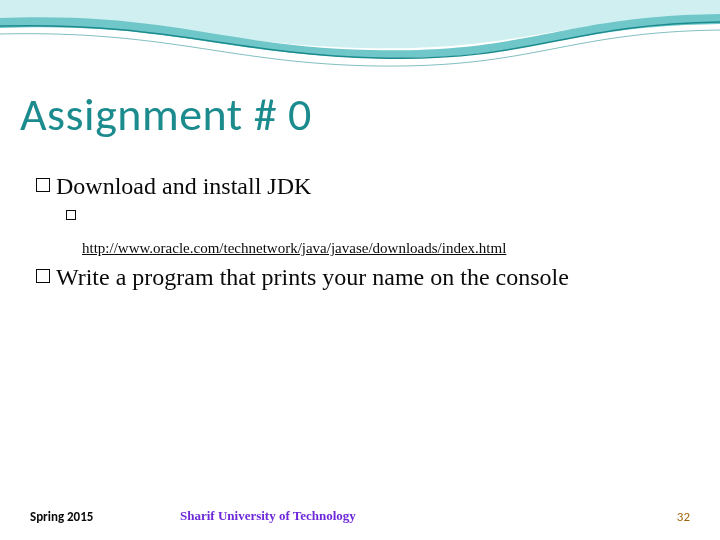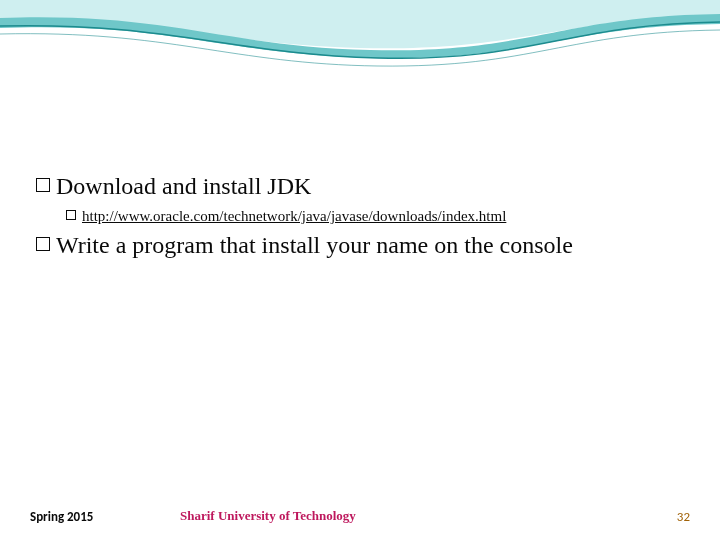--- a/index.html
+++ b/index.html
@@ -65,41 +65,42 @@
     flex: 0 0 auto;
   }
   .sq.small {
     width: 10px; height: 10px;
     margin-top: 4px;
     border-width: 1.4px;
   }
   .link-text {
     color: #0a0a0a;
     text-decoration: underline;
+    margin-top: 32px;
   }
   .footer {
     position: absolute;
     bottom: 16px;
     left: 0; right: 0;
     padding: 0 30px;
     display: flex;
     justify-content: space-between;
     align-items: baseline;
     font-family: Calibri, Arial, sans-serif;
     margin-top: 43px;
   }
   .footer-left {
     font-weight: 700;
     font-size: 13px;
     color: #0a0a0a;
   }
   .footer-center {
     font-weight: 700;
     font-size: 13px;
-    color: #be185d;
+    color: #6d28d9;
     position: absolute;
     left: 180px;
     bottom: 16px;
   }
   .footer-right {
     font-size: 13px;
     color: #a16207;
   }
 </style>
 </head>
@@ -109,33 +110,34 @@
 
   <div class="wave-band">
     <svg viewBox="0 0 720 70" preserveAspectRatio="none">
       <path d="M0,0 L720,0 L720,16 C560,18 520,52 360,48 C210,44 160,14 0,20 Z" fill="#cfeff0"></path>
       <path d="M0,18 C170,12 220,46 370,50 C530,54 560,16 720,14 L720,24 C560,26 530,62 370,58 C220,54 170,22 0,28 Z" fill="#6fc7c9"></path>
       <path d="M0,26 C170,22 230,54 378,58 C534,62 566,24 720,22" fill="none" stroke="#1c8b8e" stroke-width="1.5"></path>
       <path d="M0,34 C170,30 230,64 378,66 C534,68 566,32 720,30" fill="none" stroke="#1c8b8e" stroke-width="0.8" opacity="0.7"></path>
     </svg>
   </div>
 
+  <h1 class="title">Assignment # 0</h1>
 
   <div class="body-area">
     <div class="bullet-l1">
       <span class="sq"></span>
       <span>Download and install JDK</span>
     </div>
     <div class="bullet-l2">
       <span class="sq small"></span>
       <span class="link-text">http://www.oracle.com/technetwork/java/javase/downloads/index.html</span>
     </div>
     <div class="bullet-l1">
       <span class="sq"></span>
-      <span>Write a program that install your name on the console</span>
+      <span>Write a program that prints your name on the console</span>
     </div>
   </div>
 
   <div class="footer">
     <span class="footer-left">Spring 2015</span>
     <span class="footer-right">32</span>
   </div>
   <span class="footer-center">Sharif University of Technology</span>
 
 </div>

